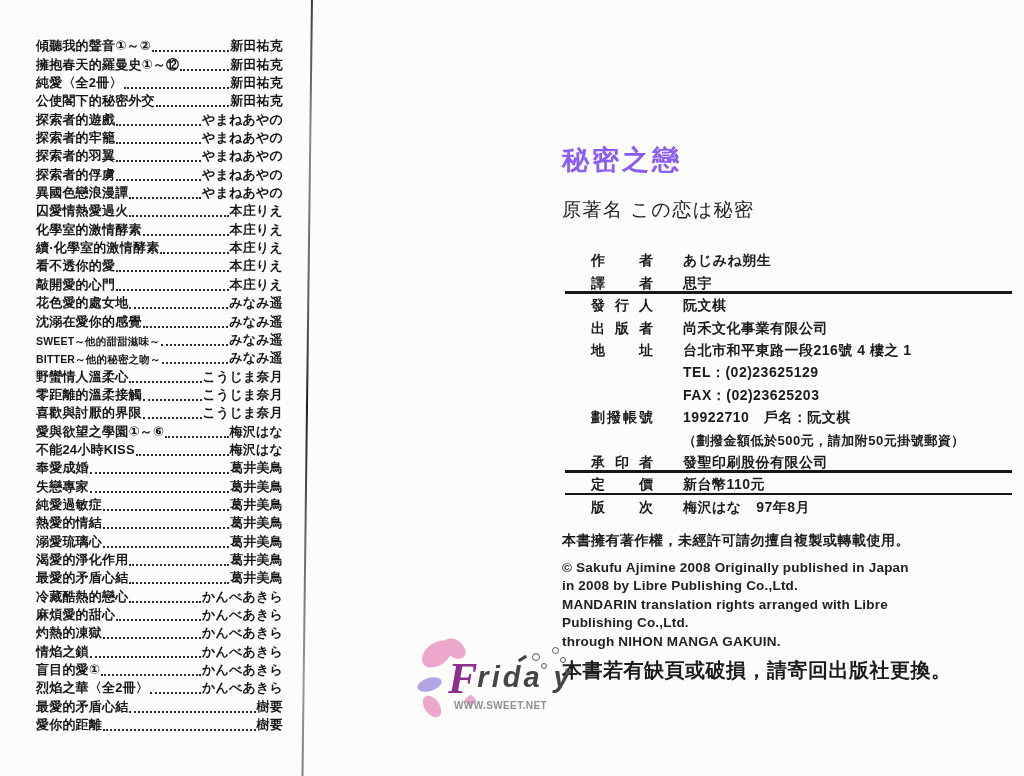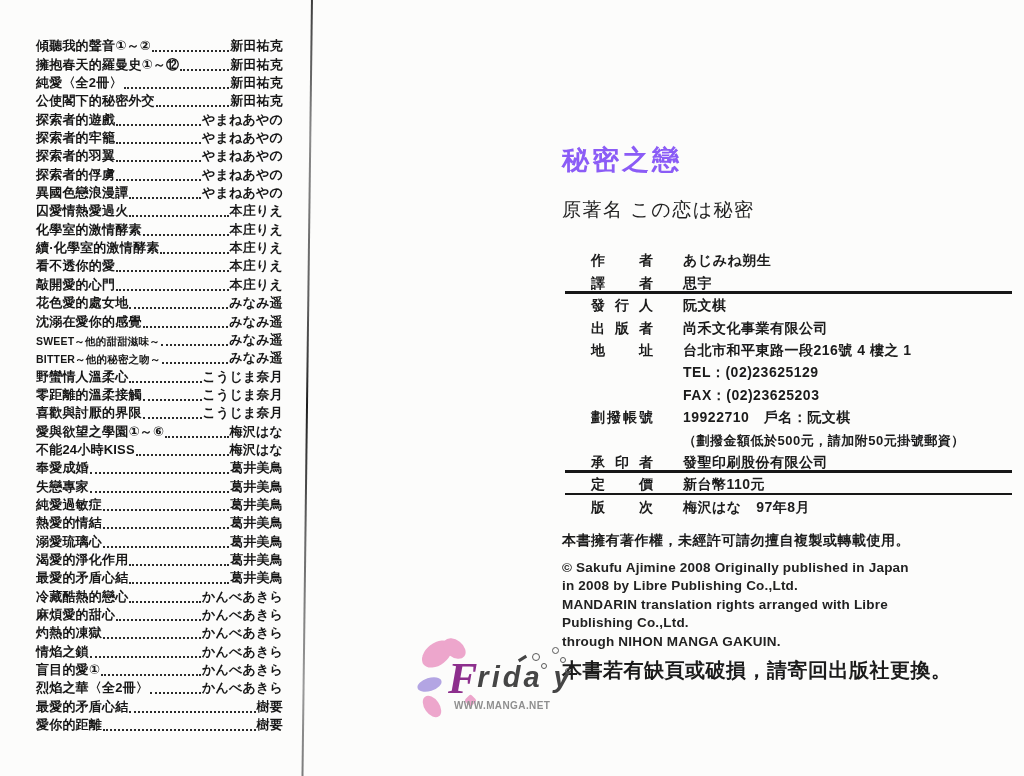--- a/index.html
+++ b/index.html
@@ -327,16 +327,16 @@
     <span class="petal p5"></span>
     <div class="wm-text">
       <span class="wm-f">F</span><span class="wm-rest">rida y</span>
     </div>
     <span class="wm-accent"></span>
     <span class="bubble b1"></span>
     <span class="bubble b2"></span>
     <span class="bubble b3"></span>
     <span class="bubble b4"></span>
     <span class="bubble b5"></span>
-    <div class="wm-url">WWW.MANGA.NET</div>
+    <div class="wm-url">WWW.SWEET.NET</div>
   </div>
 
 </div>
 
 </body></html>

